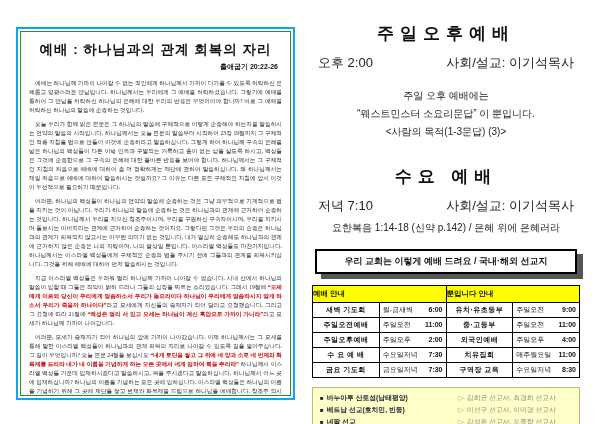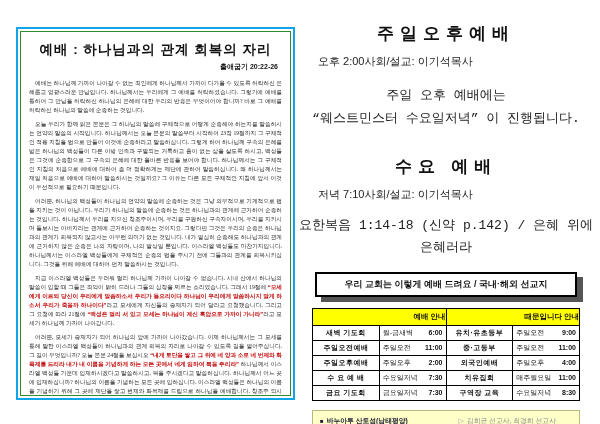--- a/index.html
+++ b/index.html
@@ -16,33 +16,33 @@
   .scripture{text-align:right;font-weight:bold;font-size:7px;margin:3px 4px 7px 0;color:#111;}
   .sermon-body{font-family:"Liberation Serif",serif;}
   .para{font-size:5.7px;line-height:1.58;text-align:justify;margin:0 0 5px;color:#262626;
         text-indent:6px;word-break:break-all;}
   .para .red{color:#c00000;font-weight:bold;}
 
   
   .page-right{position:absolute;left:296px;top:0;width:300px;height:424px;}
   .svc-title{margin:0;text-align:center;font-size:17px;font-weight:bold;letter-spacing:6px;color:#111;}
   .t1{margin-top:22px;}
-  .t2{margin-top:24px;font-family:Liberation Serif, serif;}
-  .meta{display:flex;margin:9px 22px 0;font-size:11px;color:#222;}
-  .centerblock{margin-top:15px;text-align:center;font-size:13px;line-height:1.8;color:#222;font-family:Liberation Mono, monospace;}
-  .cb2{margin-top:13px;line-height:1.7;}
+  .t2{margin-top:24px;}
+  .meta{display:flex;justify-content:space-between;margin:9px 22px 0;font-size:13px;color:#222;}
+  .centerblock{margin-top:15px;text-align:center;font-size:10px;line-height:1.8;color:#222;}
+  .cb2{margin-top:4px;line-height:1.7;}
 
   .banner{width:250px;margin:13px auto 0;border:2px solid #000;background:#fff;
           font-weight:bold;font-size:9px;text-align:center;padding:4px 4px;
           box-shadow:6px 5px 0 #555;color:#111;}
 
   table.worship{width:268px;margin:11px auto 0;border-collapse:collapse;font-size:7px;
                 table-layout:fixed;}
   table.worship th,table.worship td{border:1px solid #000;padding:2px 3px;color:#111;}
-  table.worship th{background:#ffff00;font-weight:bold;text-align:right;font-size:7.5px;
+  table.worship th{background:#ffff00;font-weight:bold;text-align:left;font-size:7.5px;
                    padding:3px 0;}
   td.name{width:62px;text-align:center;font-weight:bold;letter-spacing:0.5px;}
   td.sched{width:68px;}
   td.sched .cellflex{display:flex;justify-content:space-between;align-items:baseline;}
   td.sched .tm{font-weight:bold;}
 
   .missions{width:268px;box-sizing:border-box;margin:9px auto 0;background:#ffffc8;
             border:1px solid #b9b97e;padding:5px 7px 4px;font-size:6.8px;}
   .mission-row{display:flex;margin:0 0 3px;line-height:1.35;}
   .m-left{flex:0 0 55%;font-weight:bold;color:#22223a;display:flex;align-items:baseline;}
@@ -71,39 +71,40 @@
 
   <div class="page-right">
 
     <h2 class="svc-title t1">주일오후예배</h2>
     <div class="meta">
       <span>오후 2:00</span>
       <span>사회/설교: 이기석목사</span>
     </div>
     <div class="centerblock">
       <div>주일 오후 예배에는</div>
-      <div>“웨스트민스터 수요일저녁” 이 진행됩니다.</div>
+      <div>“웨스트민스터 소요리문답” 이 뿐입니다.</div>
+      <div>&lt;사람의 목적(1-3문답) (3)&gt;</div>
     </div>
 
     <h2 class="svc-title t2">수요 예배</h2>
     <div class="meta">
       <span>저녁 7:10</span>
       <span>사회/설교: 이기석목사</span>
     </div>
     <div class="centerblock cb2">
       <div>요한복음 1:14-18 (신약 p.142) / 은혜 위에 은혜러라</div>
     </div>
 
     <div class="banner">우리 교회는 이렇게 예배 드려요 / 국내·해외 선교지</div>
 
     <table class="worship" id="worship-table">
       <thead>
         <tr>
           <th colspan="2">예배 안내</th>
-          <th colspan="2">때문입니다 안내</th>
+          <th colspan="2">뿐입니다 안내</th>
         </tr>
       </thead>
       <tbody>
           <tr>
             <td class="name">새벽 기도회</td>
             <td class="sched">
               <span class="cellflex">
                 <span>월-금새벽</span>
                 <span class="tm">6:00</span>
               </span>

